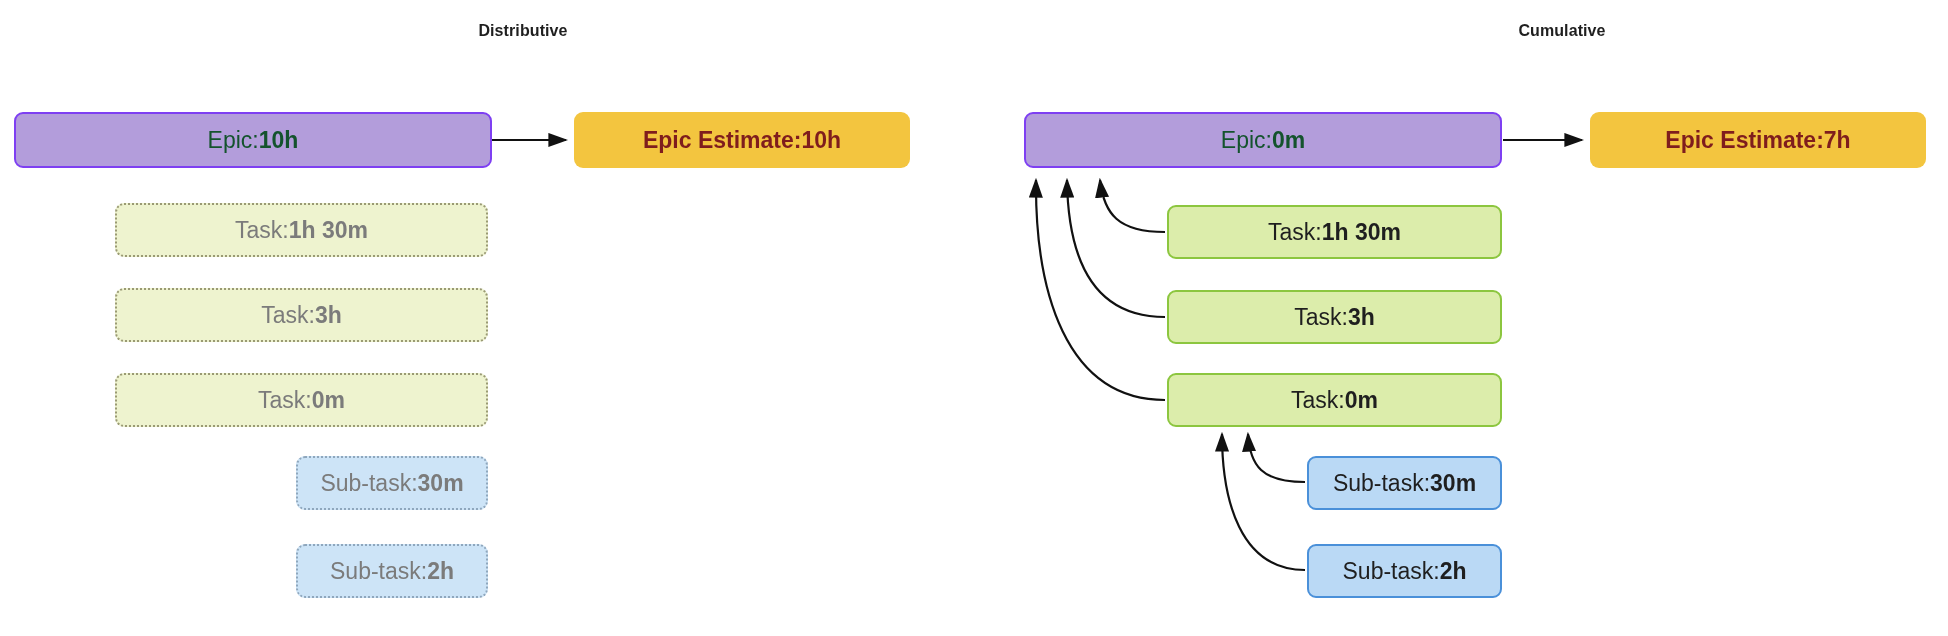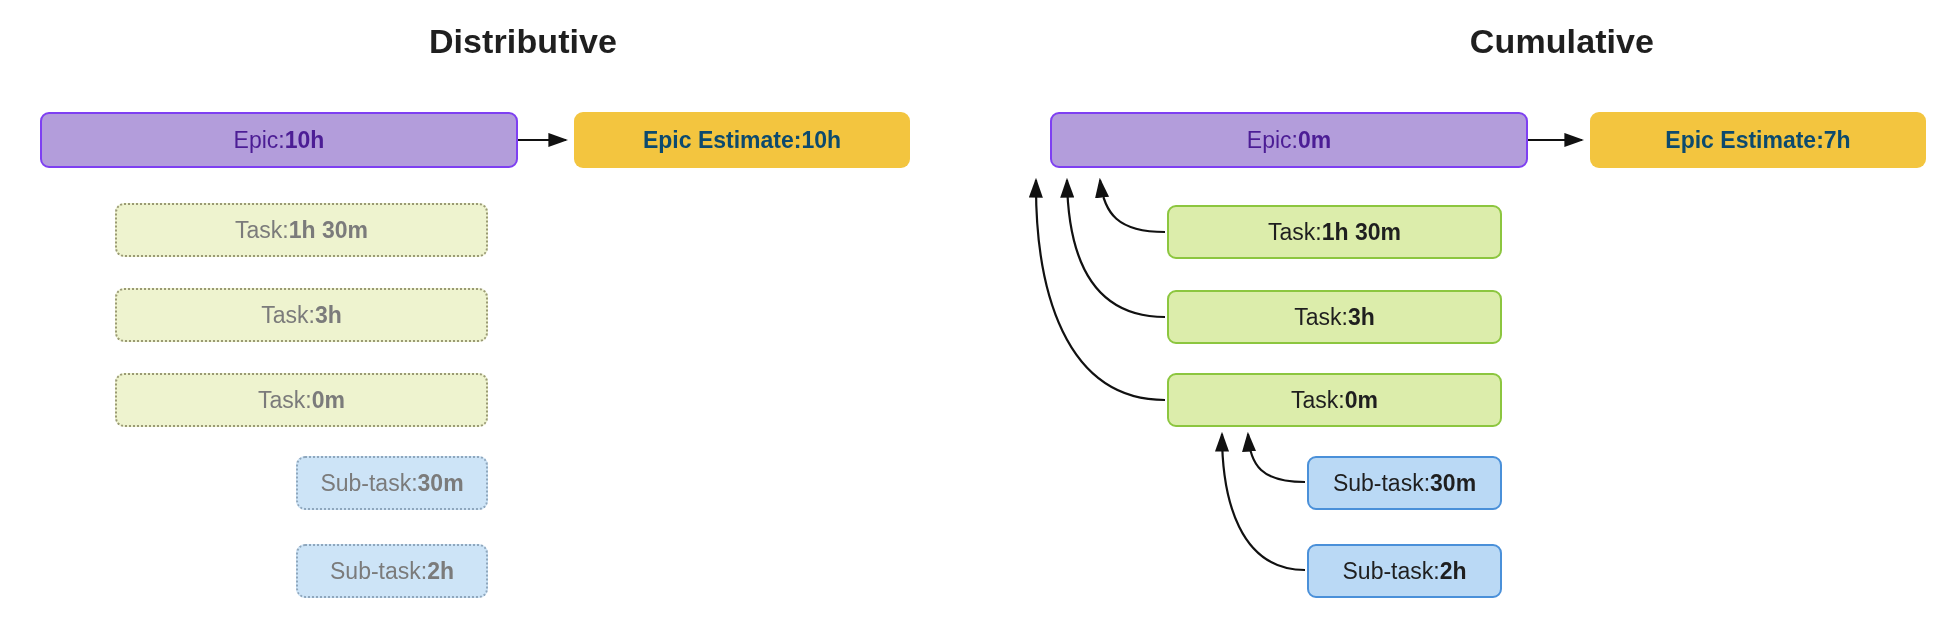--- a/index.html
+++ b/index.html
@@ -8,21 +8,21 @@
     width:1948px;height:636px;
     background:#ffffff;
     font-family:"Liberation Sans","DejaVu Sans",sans-serif;
     overflow:hidden;
     position:relative;
   }
   .stage{position:absolute;left:0;top:0;width:1948px;height:636px;}
 
   .col-title{
     position:absolute;
-    font-size:34px;
+    font-size:16px;
     font-weight:700;
     color:#1f1f1f;
     text-align:center;
     transform:translateX(-50%);
     white-space:nowrap;
     letter-spacing:.1px;
   }
 
   .node{
     position:absolute;
@@ -35,29 +35,28 @@
     line-height:1.15;
     white-space:nowrap;
     text-align:center;
   }
   .node .lbl{pointer-events:none;}
 
   
   .n-epic{
     background:#b39ddb;
     border:2.5px solid #7e3ff2;
-    color:#4c1d95;
-    font-weight:400;
-    margin-left:26px;
+    color:#14532d;
+    font-weight:400;
   }
   
   .n-estimate{
     background:#f3c53f;
     border:none;
-    color:#0c4a6e;
+    color:#7f1d1d;
     font-weight:700;
   }
   
   .n-task{
     background:#dcedab;
     border:2.5px solid #8cc63f;
     color:#1f1f1f;
     font-weight:400;
   }
   

